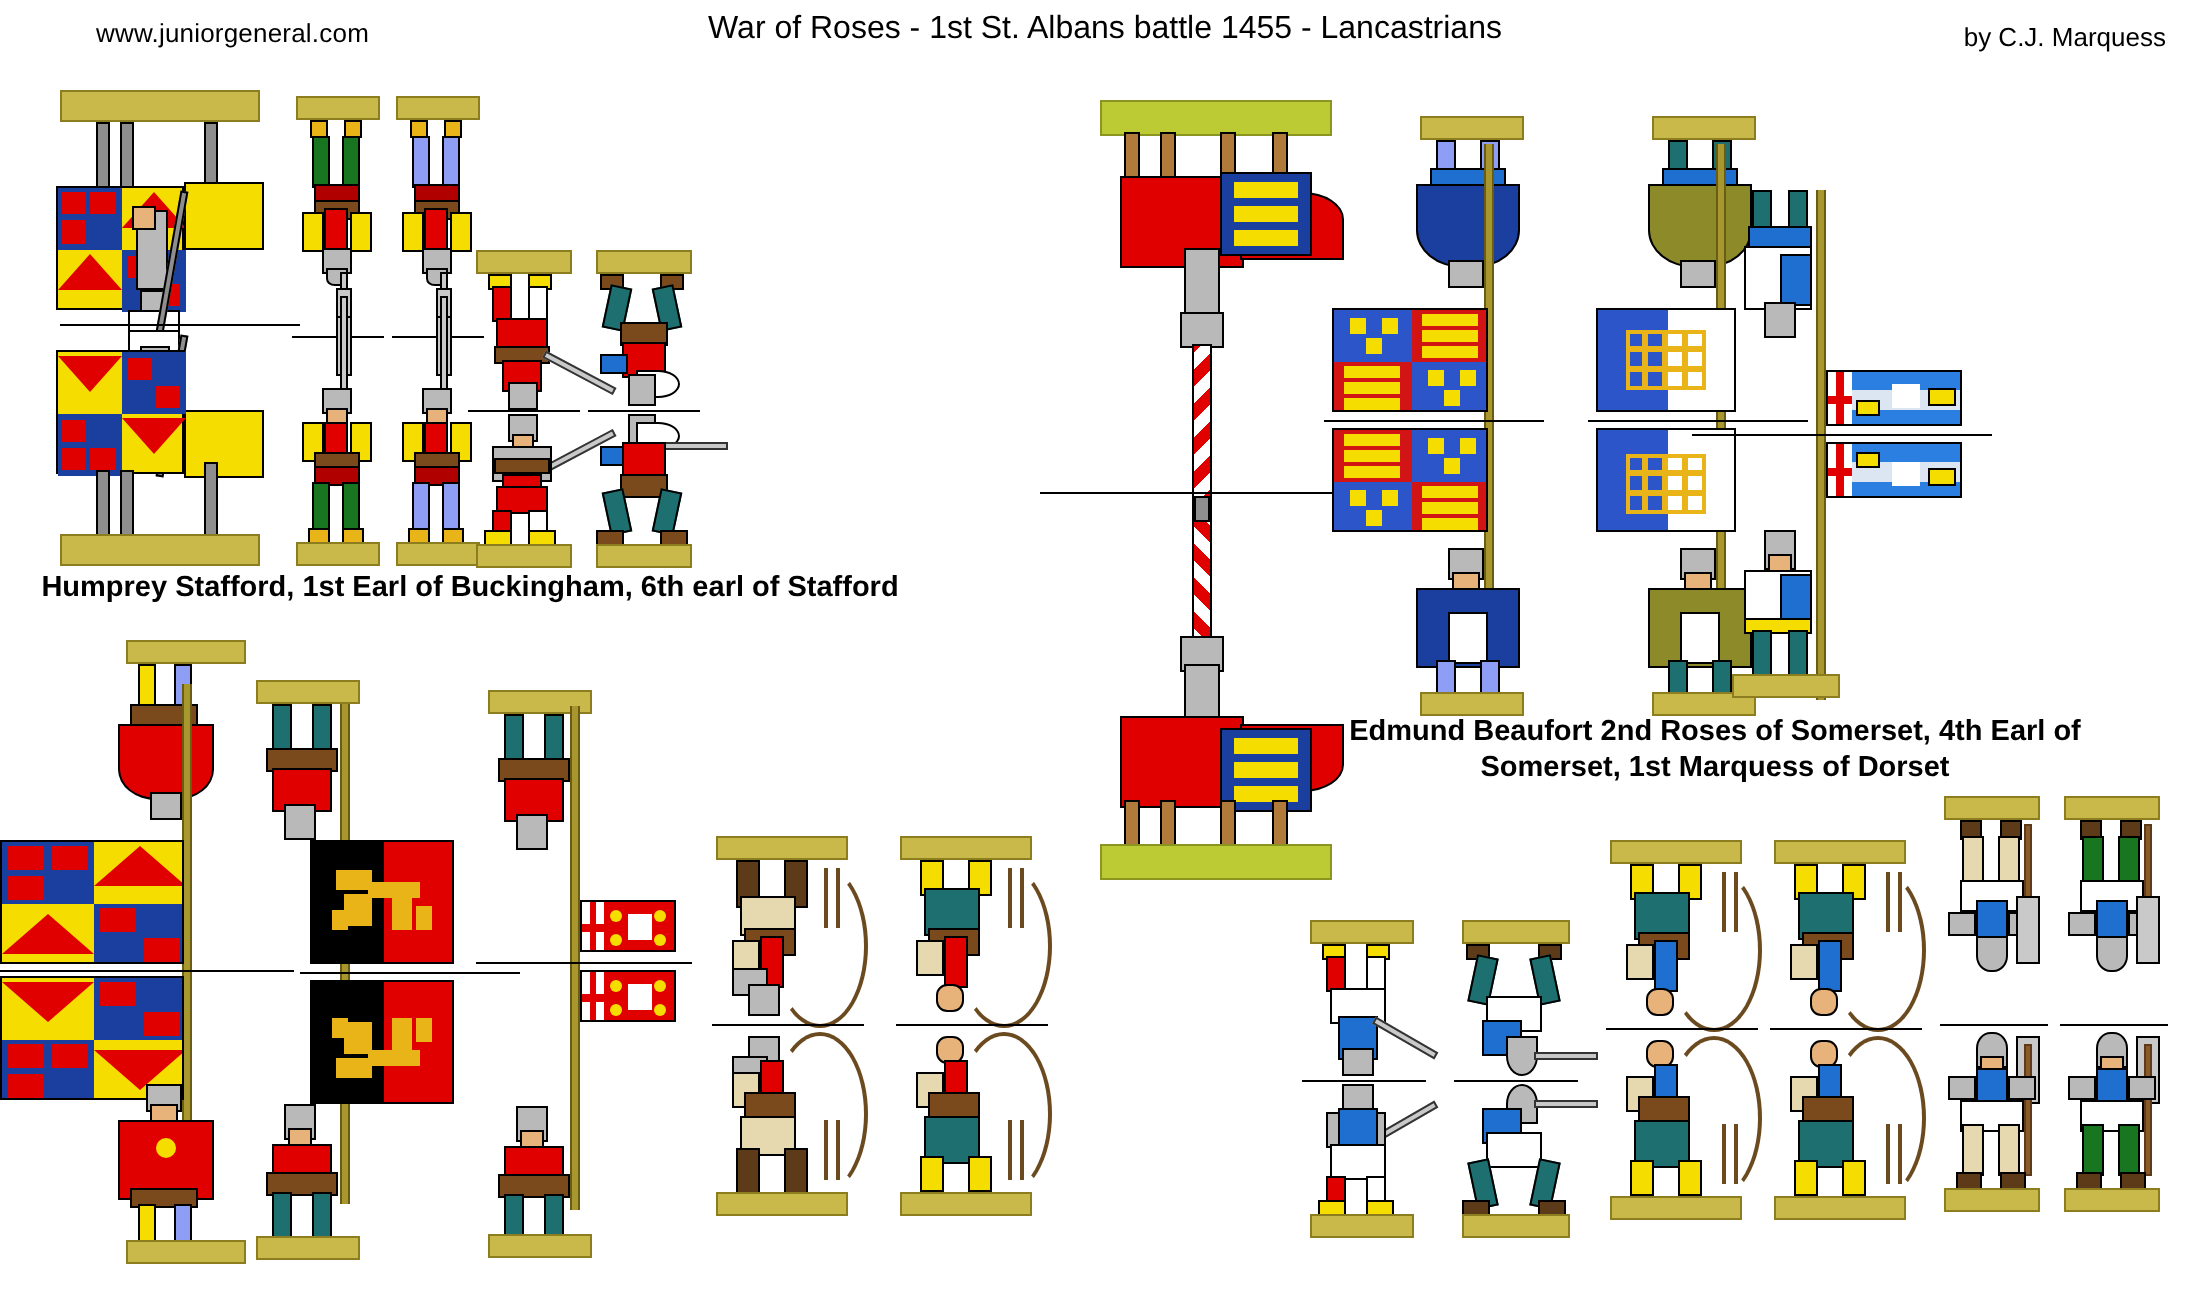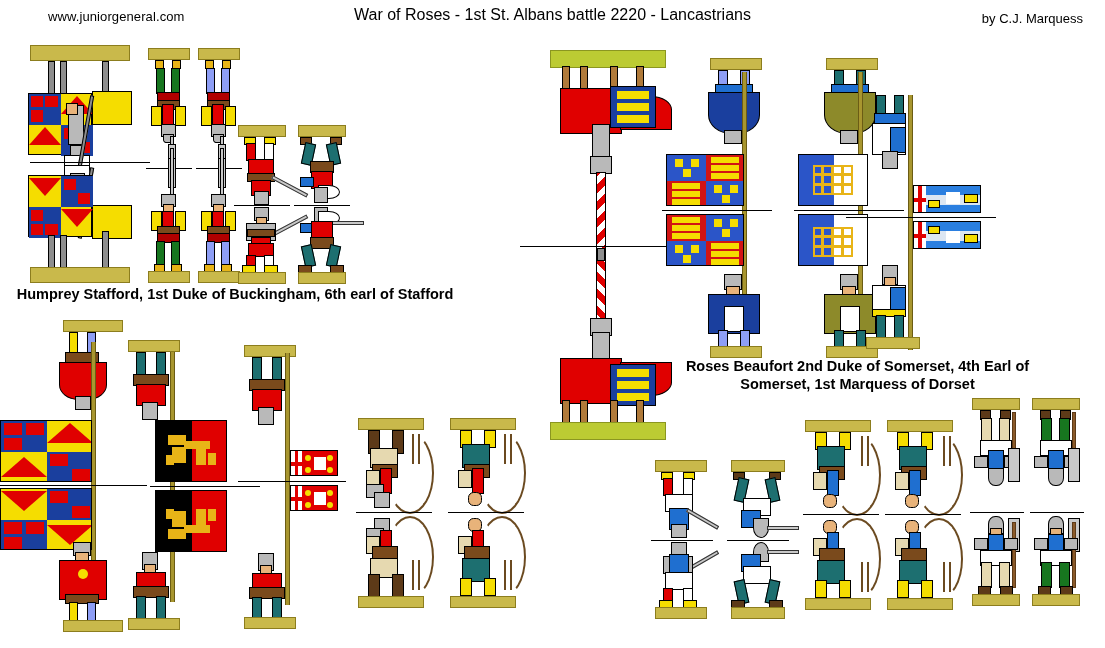--- a/index.html
+++ b/index.html
@@ -52,26 +52,26 @@
   .chevron{position:absolute;width:0;height:0;}
   .bow{position:absolute;border:2px solid #6b4a20;border-radius:50%;background:transparent;}
   .spear{position:absolute;background:#c9c9c9;border:1px solid #000;box-sizing:border-box;}
   .sword{position:absolute;background:#c9c9c9;border:1px solid #333;box-sizing:border-box;transform-origin:left center;}
 </style>
 </head>
 <body>
 
 <div class="hdr">
   <div class="url">www.juniorgeneral.com</div>
-  <div class="title">War of Roses - 1st St. Albans battle 2220 -  Lancastrians</div>
+  <div class="title">War of Roses - 1st St. Albans battle 1455 -  Lancastrians</div>
   <div class="credit">by C.J. Marquess</div>
 </div>
 
-<div class="caption cap-left">Humprey Stafford, 1st Duke of Buckingham, 6th earl of Stafford</div>
-<div class="caption cap-right">Roses Beaufort 2nd Duke of Somerset, 4th Earl of Somerset, 1st Marquess of Dorset</div>
+<div class="caption cap-left">Humprey Stafford, 1st Earl of Buckingham, 6th earl of Stafford</div>
+<div class="caption cap-right">Edmund Beaufort 2nd Roses of Somerset, 4th Earl of Somerset, 1st Marquess of Dorset</div>
 
 <div class="grp" id="g-stafford-mounted" style="left:20px;top:45px;width:120px;height:240px;">
 
   <div class="base" style="left:10px;top:0px;width:100px;height:16px;"></div>
 
   <div class="p ol c-dsteel" style="left:28px;top:16px;width:7px;height:34px;"></div>
   <div class="p ol c-dsteel" style="left:40px;top:16px;width:7px;height:34px;"></div>
   <div class="p ol c-dsteel" style="left:82px;top:16px;width:7px;height:38px;"></div>
 
   <div class="p ol" style="left:8px;top:48px;width:64px;height:62px;background:#f5dd00;">

